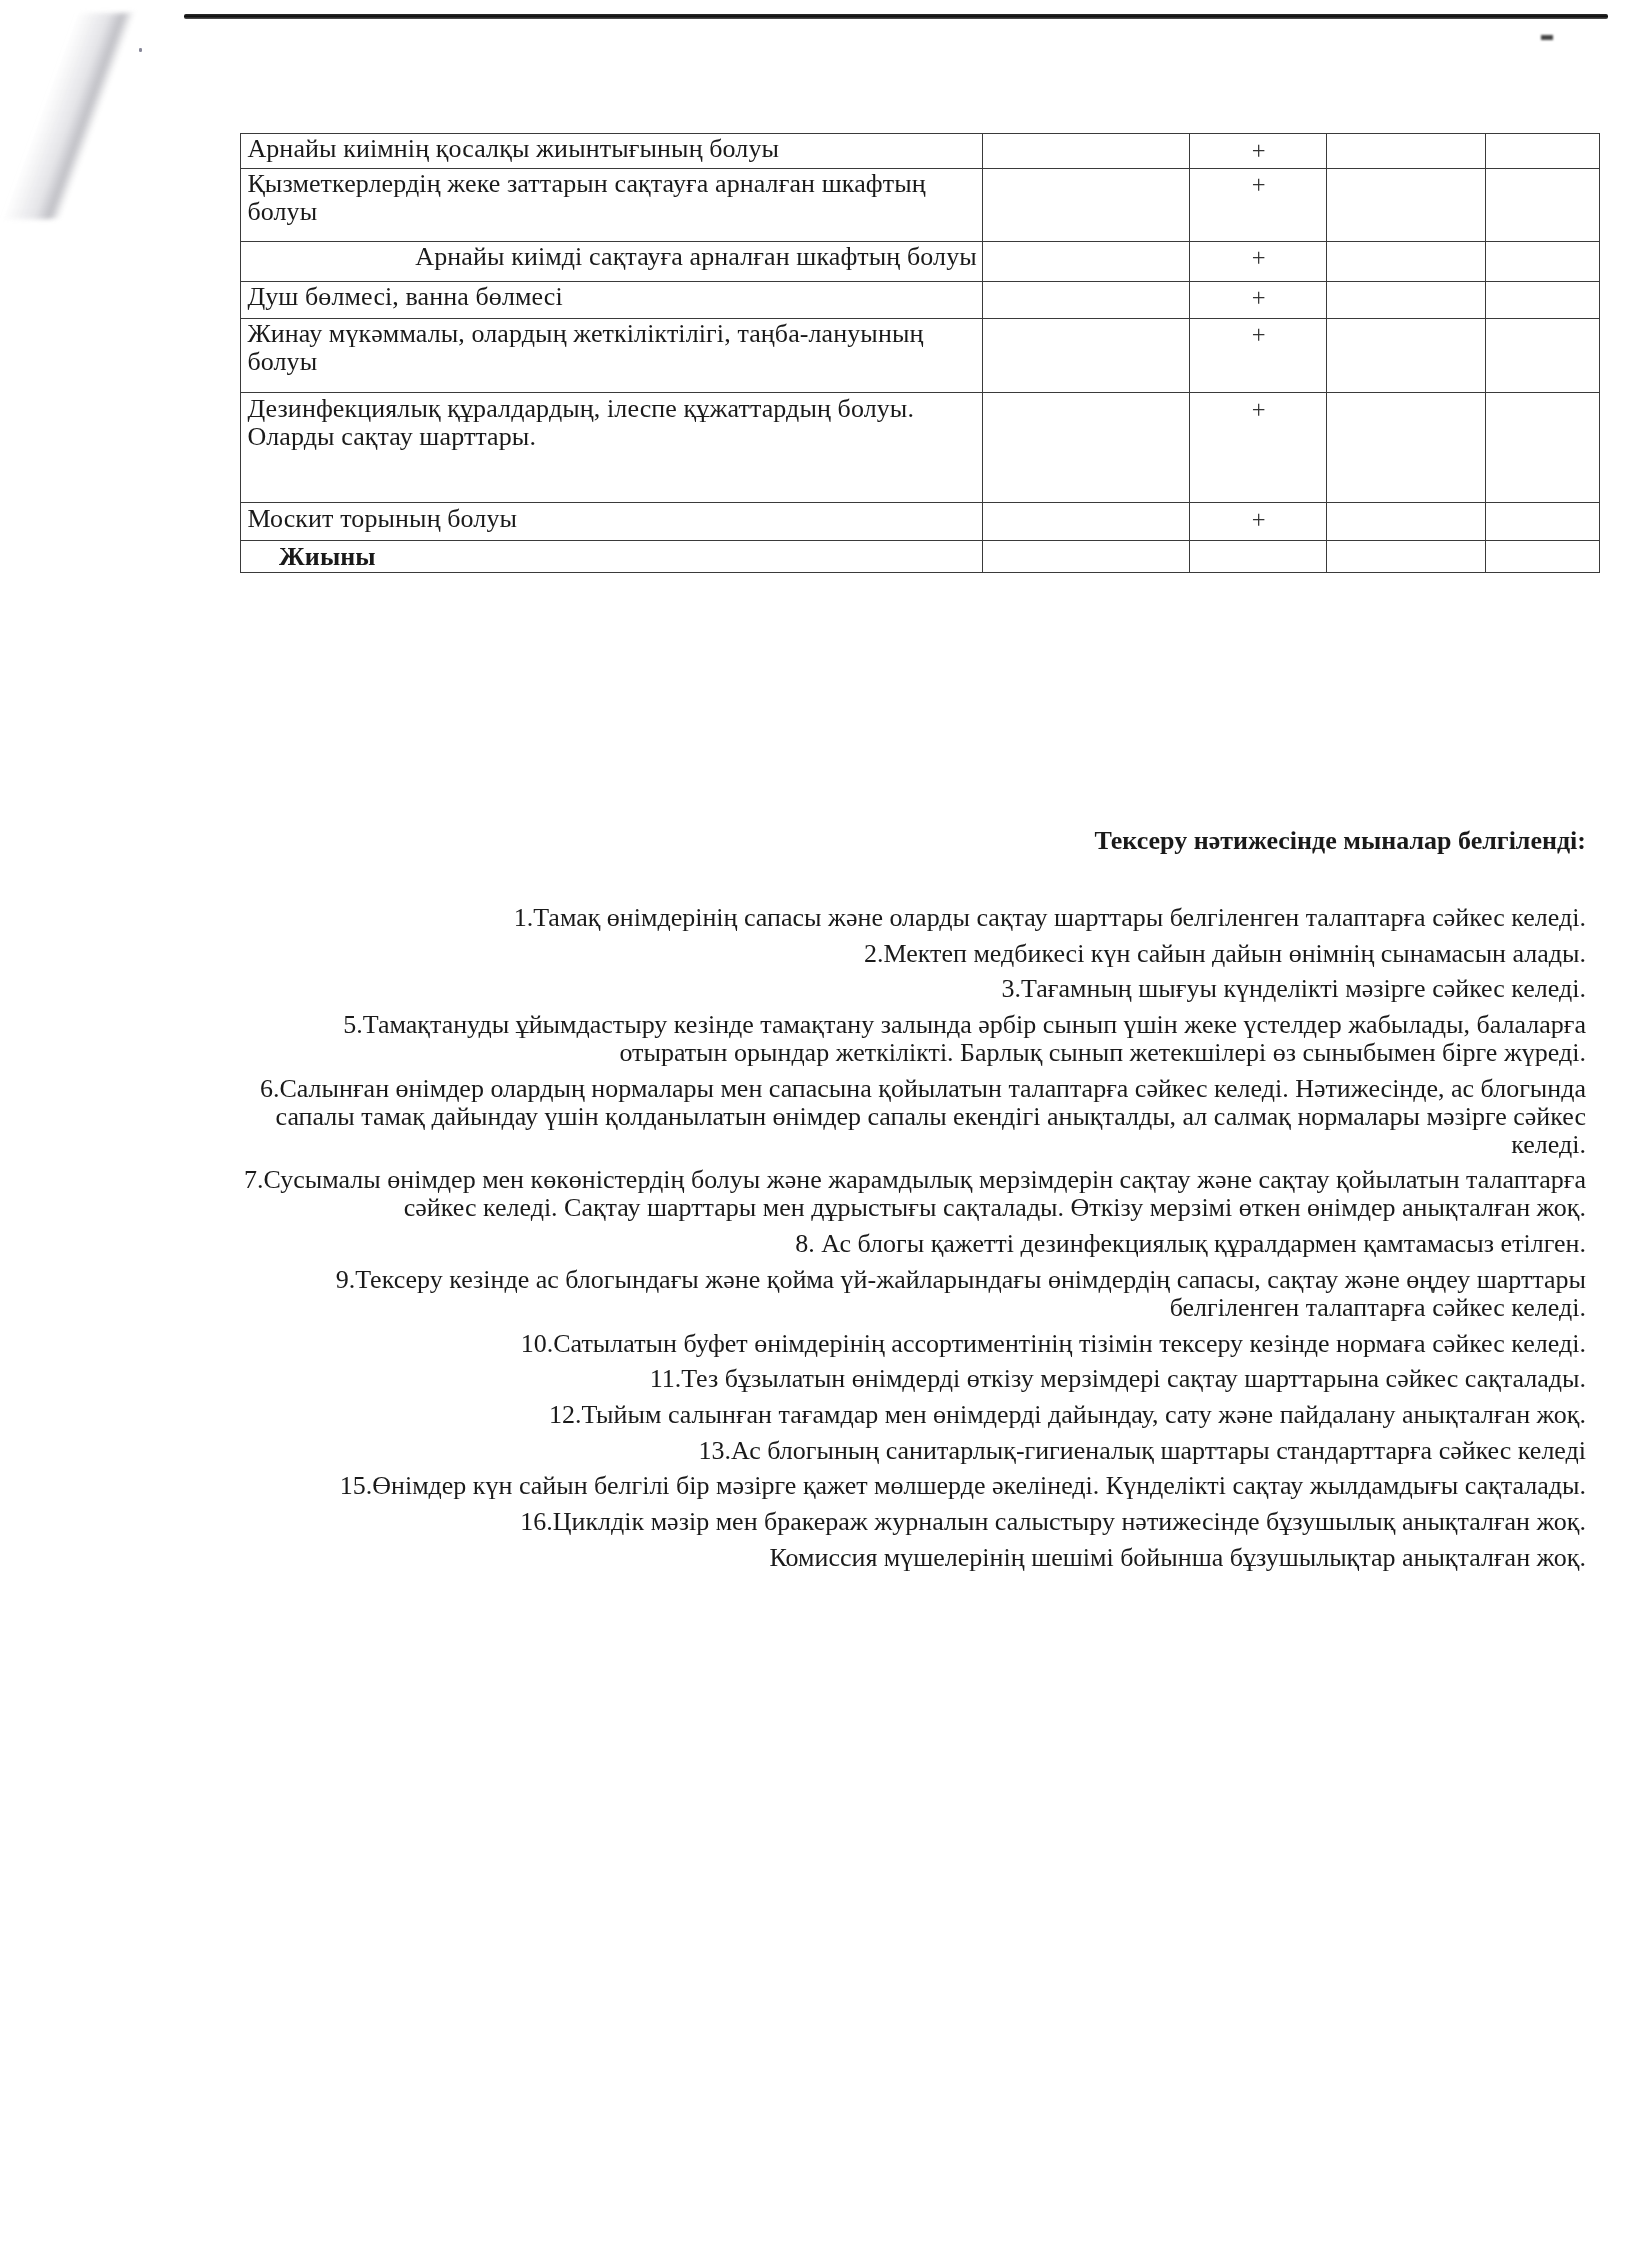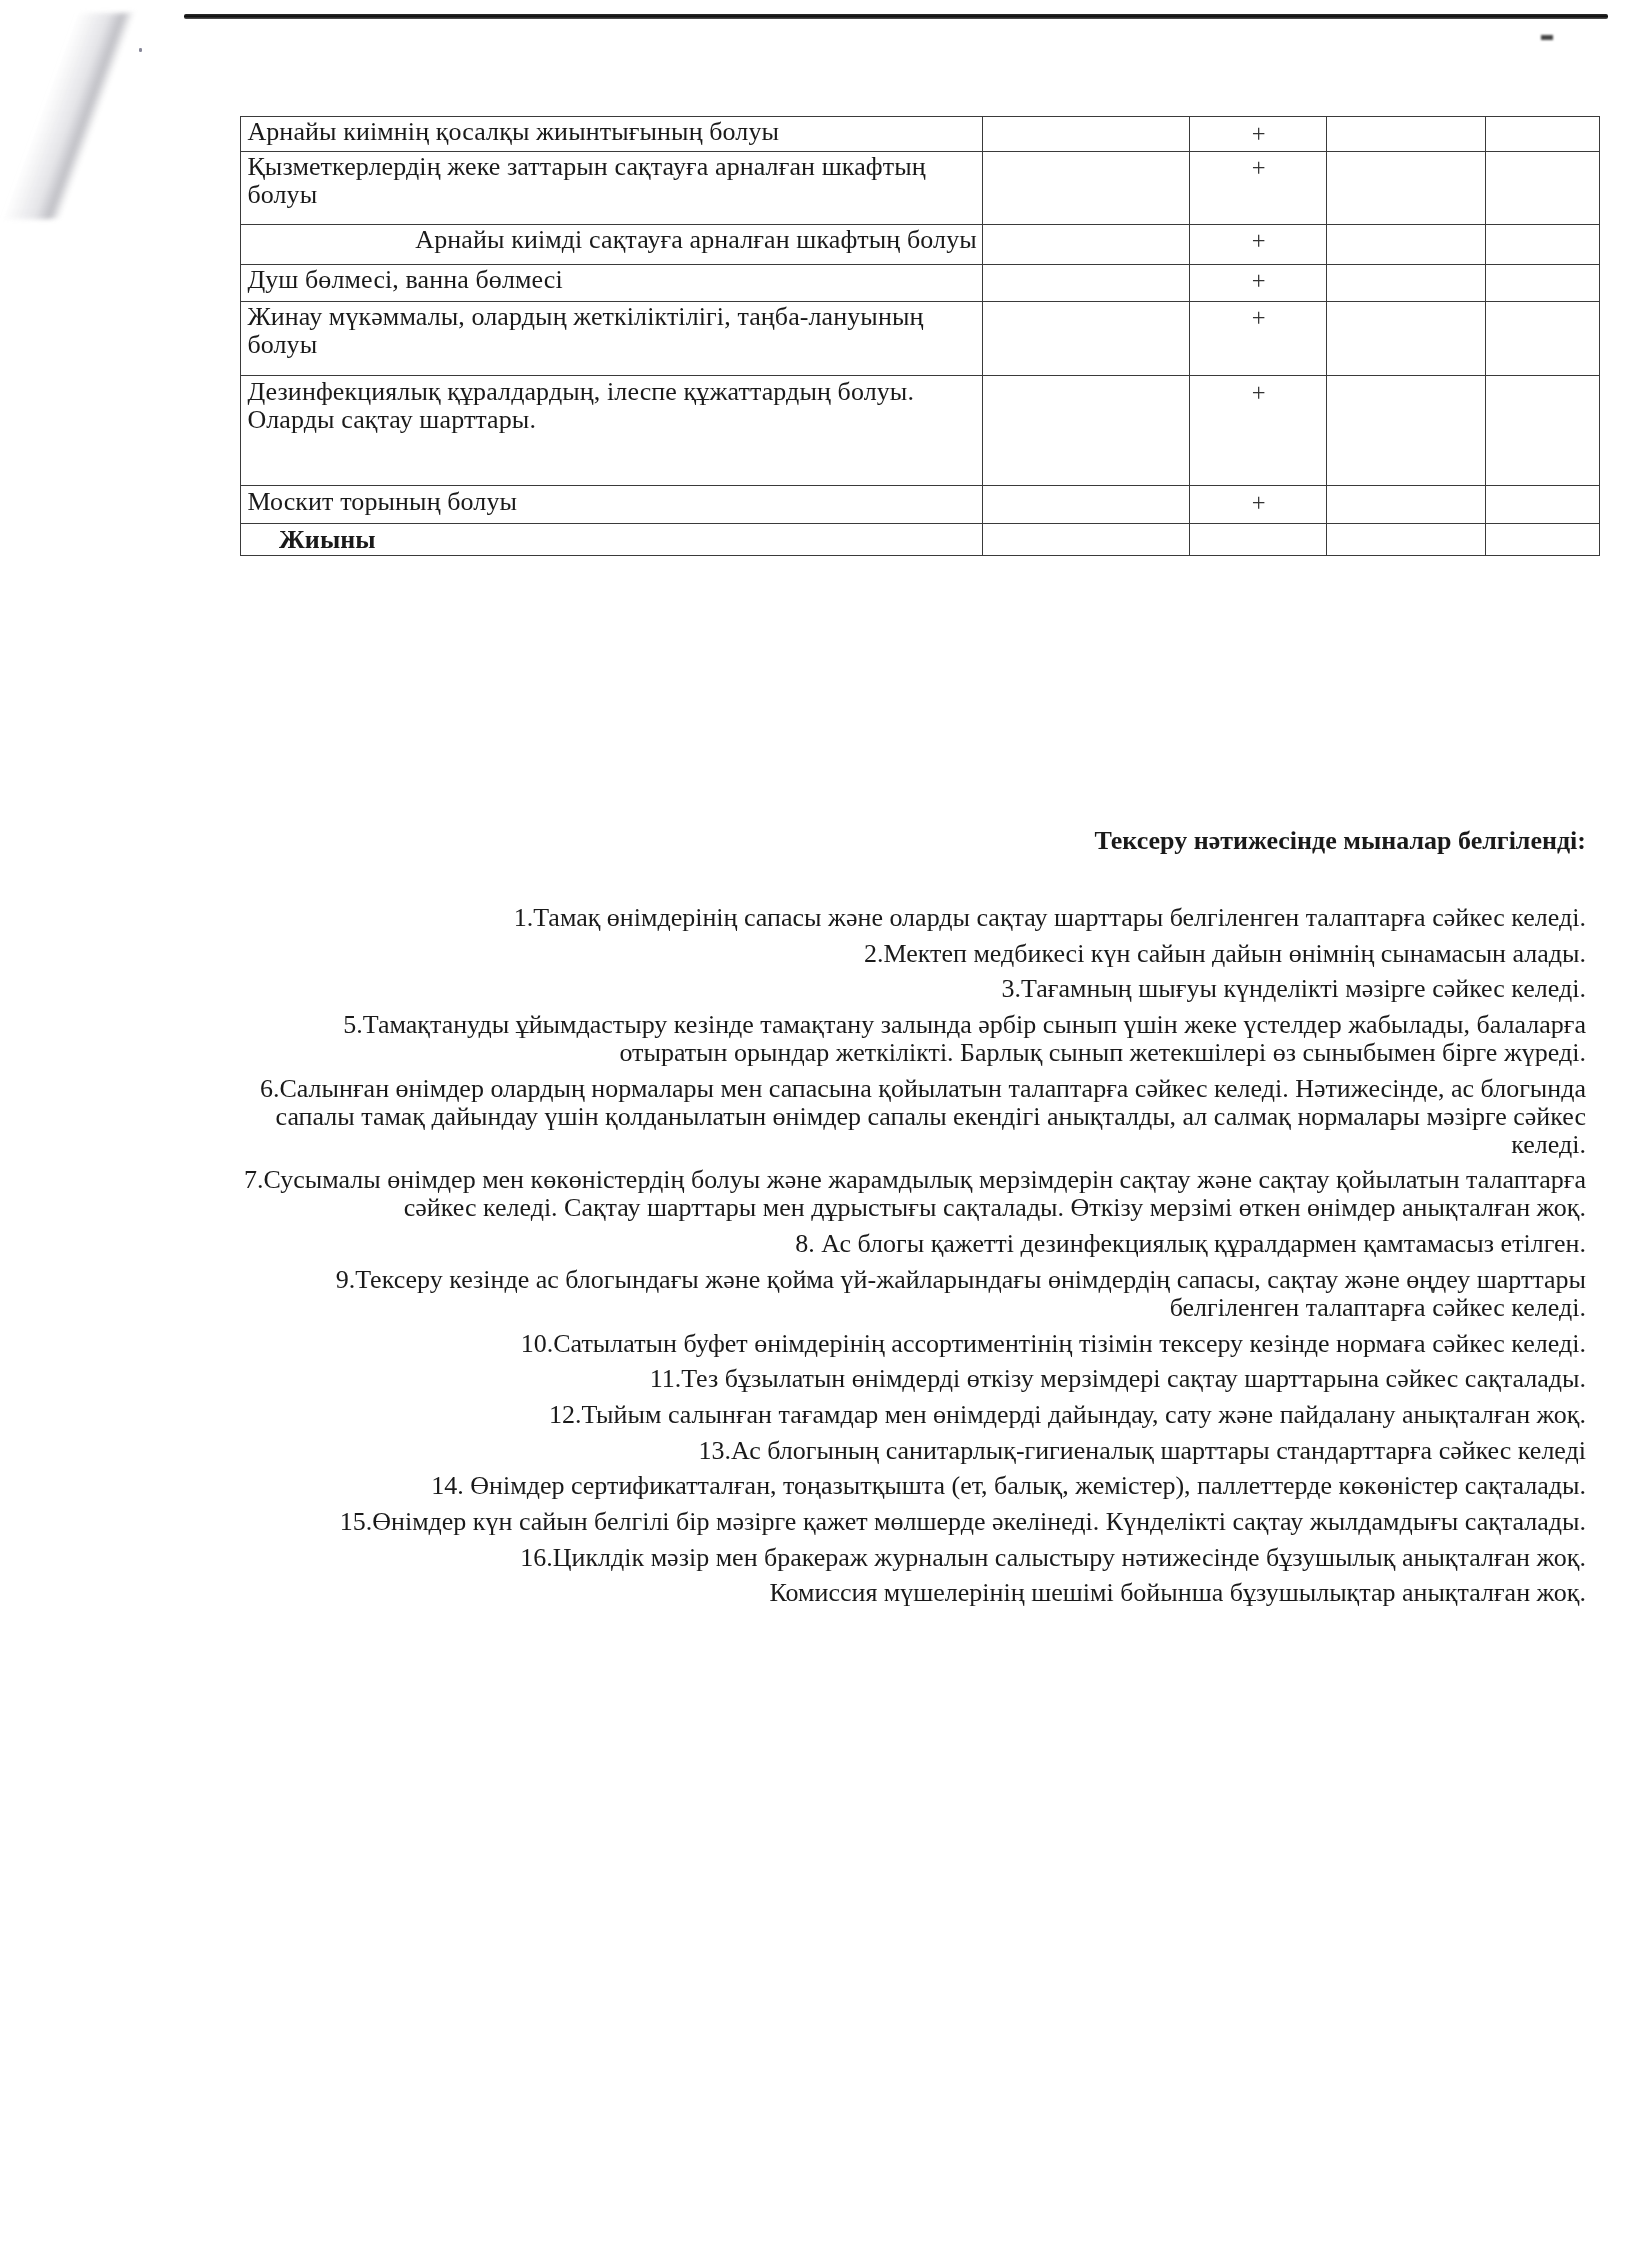--- a/index.html
+++ b/index.html
@@ -20,21 +20,21 @@
   }
   .scan-diagonal {
     position: absolute; left: 77px; top: 13px; width: 58px; height: 206px;
     background: linear-gradient(to right, rgba(255,255,255,0) 0%, rgba(180,180,190,0.35) 55%, rgba(140,140,150,0.55) 80%, rgba(255,255,255,0) 100%);
     transform: skewX(-20deg); transform-origin: top left; filter: blur(2.6px);
   }
   .scan-dot { position: absolute; left: 139px; top: 48px; width: 2.6px; height: 3.9px; background: #889; border-radius: 1.3px; }
 
   
   .checklist {
-    position: absolute; left: 240px; top: 116px; width: 1359px;
+    position: absolute; left: 240px; top: 133px; width: 1359px;
     border-collapse: collapse; table-layout: fixed;
     font-size: 26px; line-height: 28px;
   }
   .checklist td {
     border: 1.3px solid #3a3a3a; vertical-align: top; padding: 1.3px 5.2px 1.3px 6.4px;
   }
   .checklist col.c-criterion { width: 742px; }
   .checklist col.c-a { width: 207px; }
   .checklist col.c-b { width: 137px; }
   .checklist col.c-c { width: 159px; }
@@ -143,18 +143,17 @@
   <div class="finding">3.Тағамның шығуы күнделікті мәзірге сәйкес келеді.</div>
   <div class="finding indent">5.Тамақтануды ұйымдастыру кезінде тамақтану залында әрбір сынып үшін жеке үстелдер жабылады, балаларға отыратын орындар жеткілікті. Барлық сынып жетекшілері өз сыныбымен бірге жүреді.</div>
   <div class="finding">6.Салынған өнімдер олардың нормалары мен сапасына қойылатын талаптарға сәйкес келеді. Нәтижесінде, ас блогында сапалы тамақ дайындау үшін қолданылатын өнімдер сапалы екендігі анықталды, ал салмақ нормалары мәзірге сәйкес келеді.</div>
   <div class="finding">7.Сусымалы өнімдер мен көкөністердің болуы және жарамдылық мерзімдерін сақтау және сақтау қойылатын талаптарға сәйкес келеді. Сақтау шарттары мен дұрыстығы сақталады. Өткізу мерзімі өткен өнімдер анықталған жоқ.</div>
   <div class="finding">8. Ас блогы қажетті дезинфекциялық құралдармен қамтамасыз етілген.</div>
   <div class="finding">9.Тексеру кезінде ас блогындағы және қойма үй-жайларындағы өнімдердің сапасы, сақтау және өңдеу шарттары белгіленген талаптарға сәйкес келеді.</div>
   <div class="finding">10.Сатылатын буфет өнімдерінің ассортиментінің тізімін тексеру кезінде нормаға сәйкес келеді.</div>
   <div class="finding">11.Тез бұзылатын өнімдерді өткізу мерзімдері сақтау шарттарына сәйкес сақталады.</div>
   <div class="finding">12.Тыйым салынған тағамдар мен өнімдерді дайындау, сату және пайдалану анықталған жоқ.</div>
   <div class="finding">13.Ас блогының санитарлық-гигиеналық шарттары стандарттарға сәйкес келеді</div>
-  <div class="finding">14. Өнімдер сертификатталған, тоңазытқышта (ет, балық, жемістер), паллеттерде көкөністер сақталады.</div>
   <div class="finding">15.Өнімдер күн сайын белгілі бір мәзірге қажет мөлшерде әкелінеді. Күнделікті сақтау жылдамдығы сақталады.</div>
   <div class="finding">16.Циклдік мәзір мен бракераж журналын салыстыру нәтижесінде бұзушылық анықталған жоқ.</div>
   <div class="conclusion">Комиссия мүшелерінің шешімі бойынша бұзушылықтар анықталған жоқ.</div>
 </div>
 
 
 </body></html>

